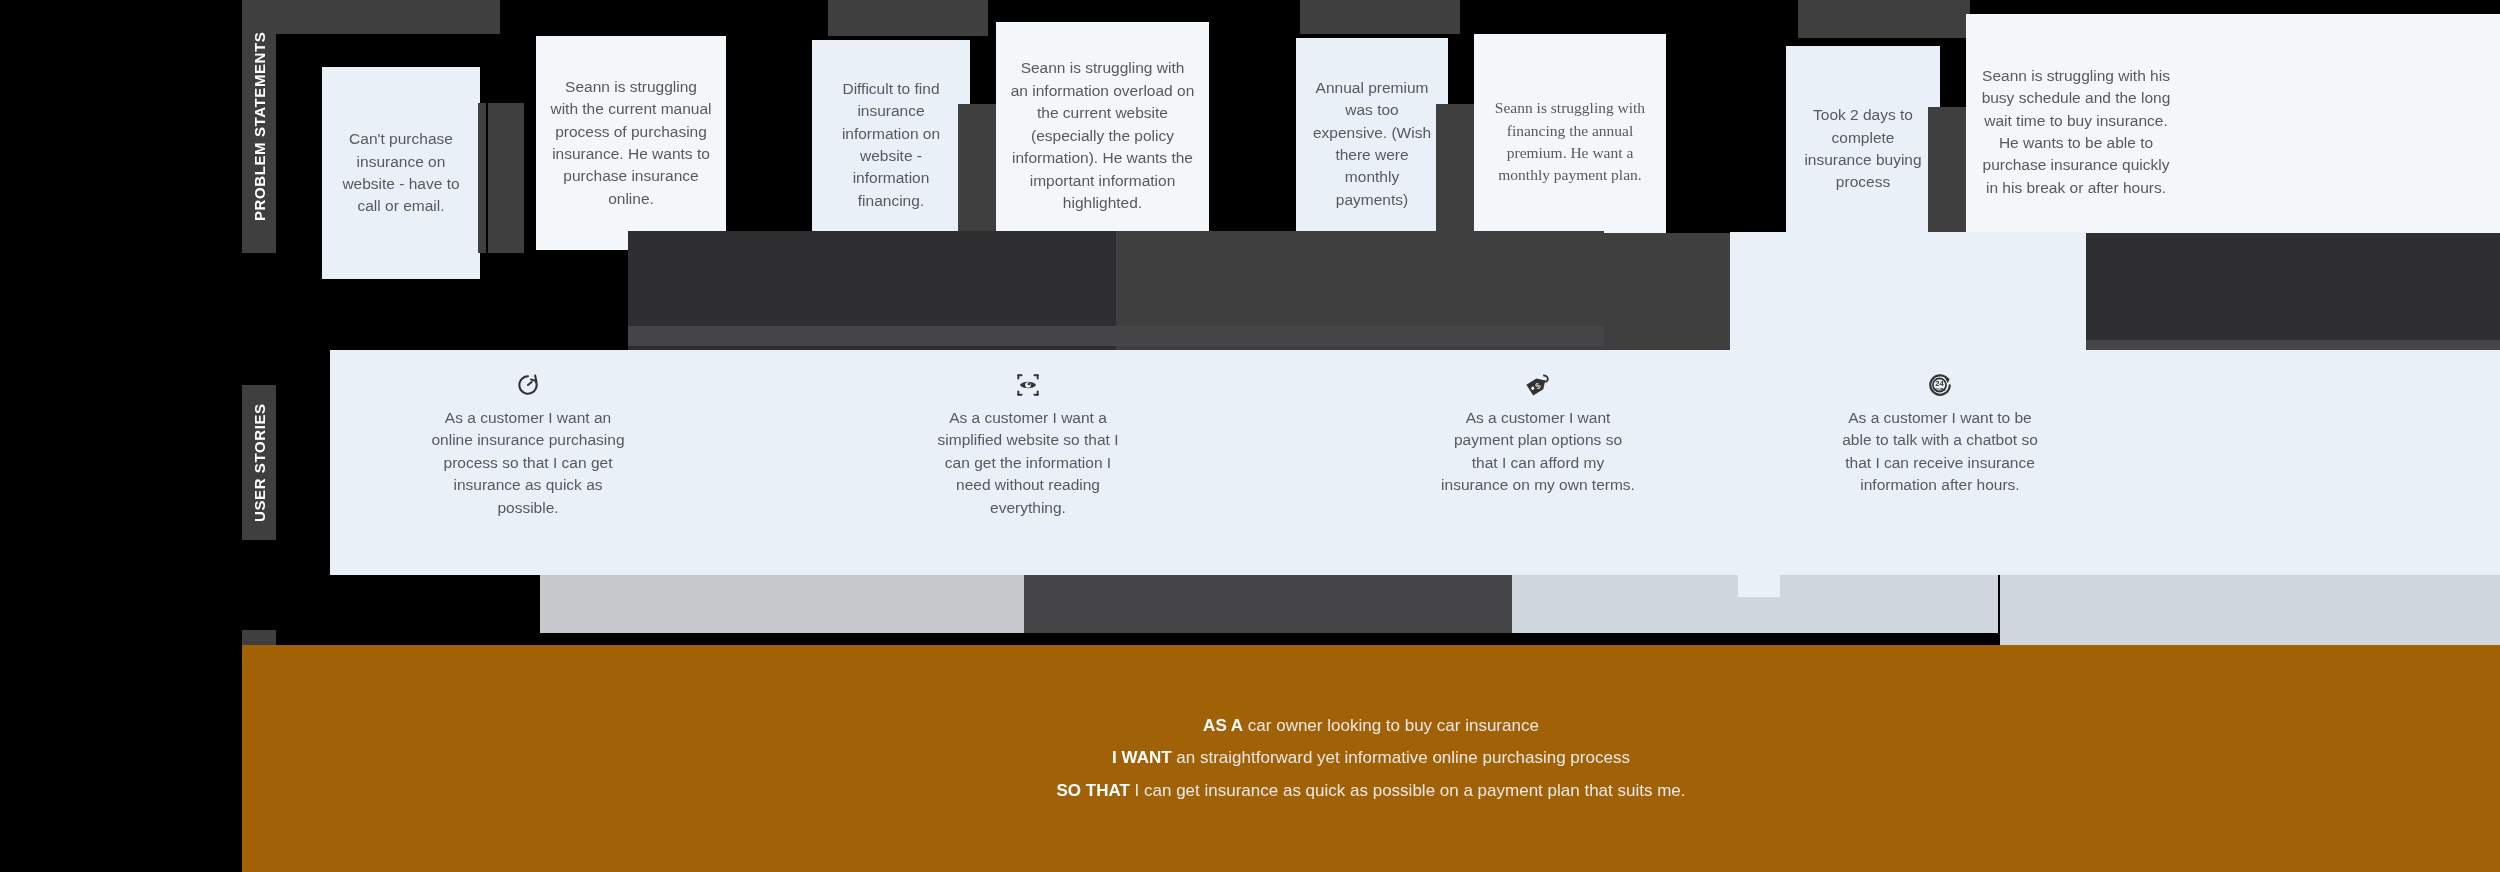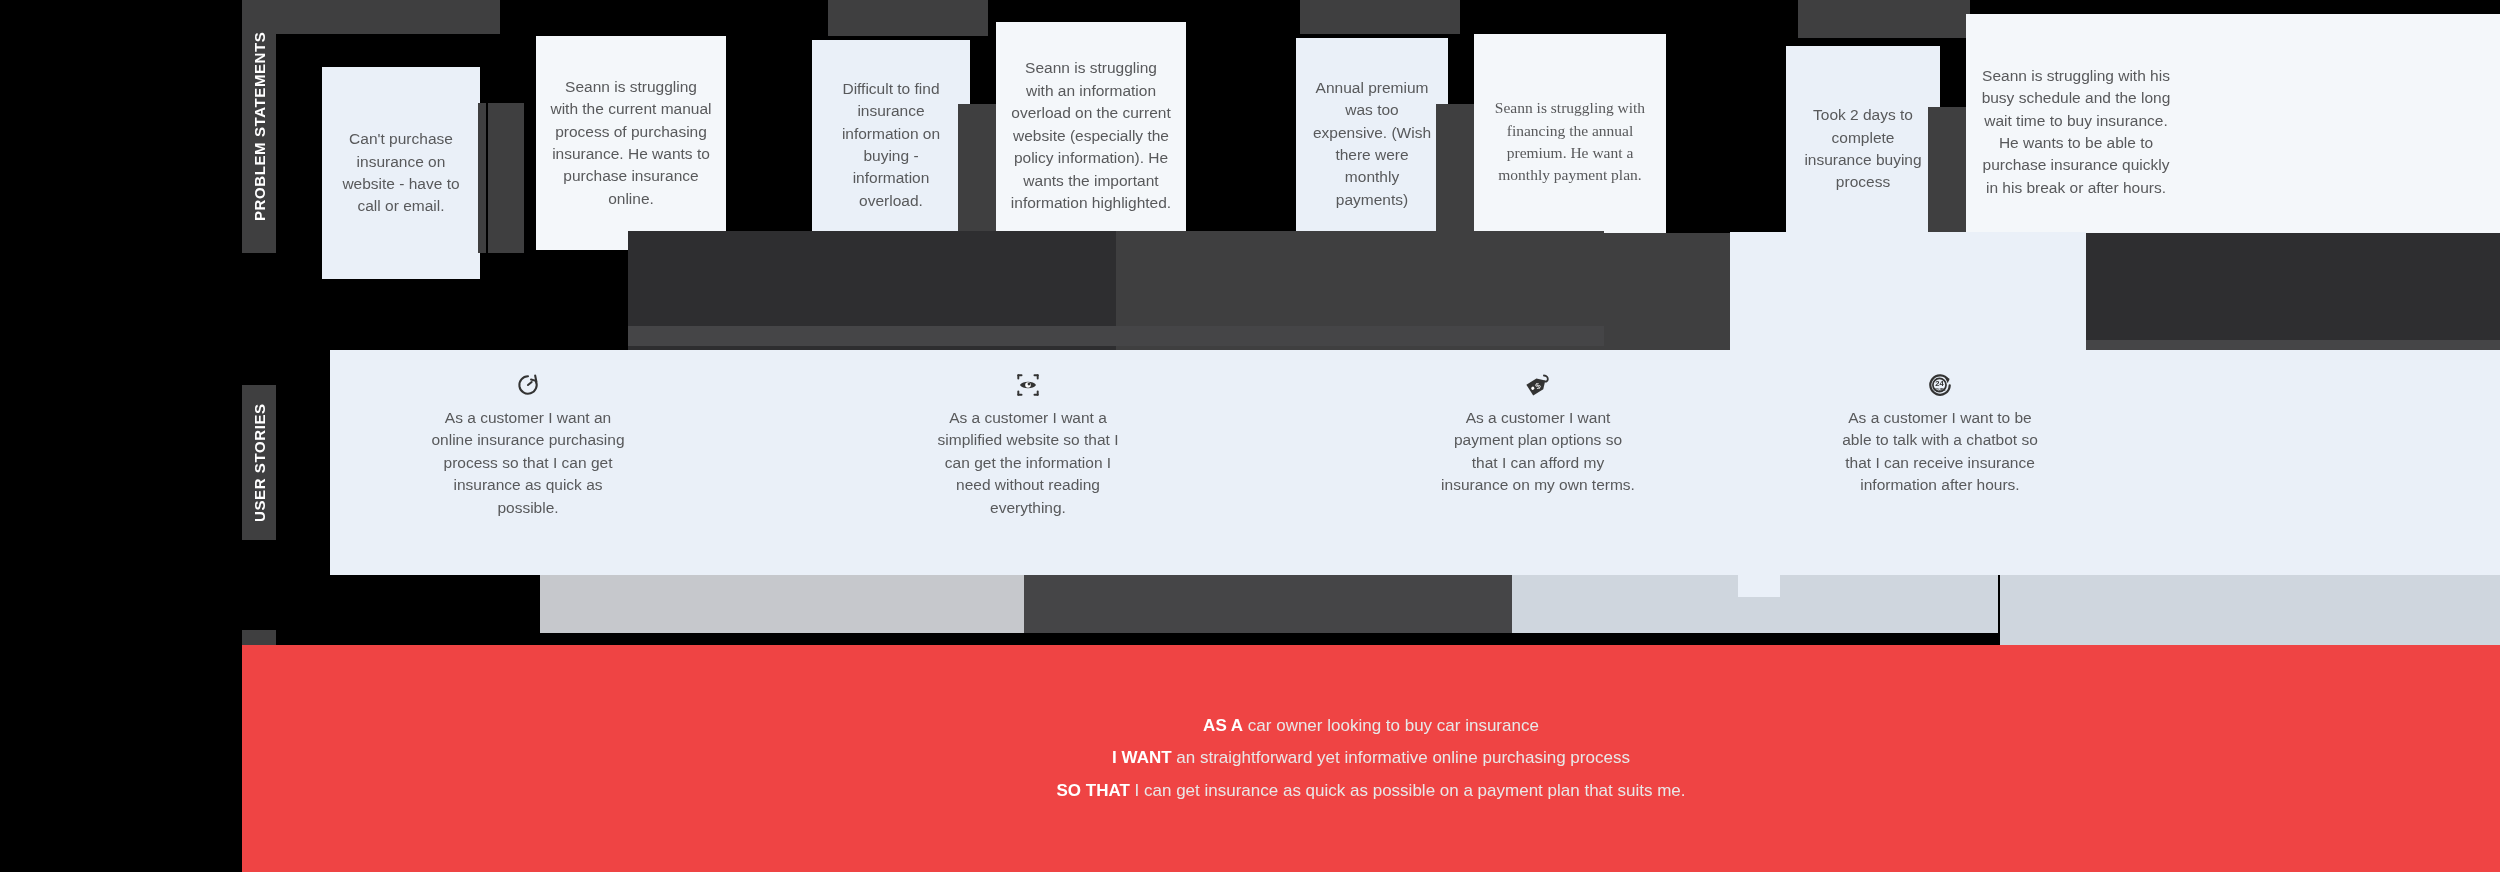--- a/index.html
+++ b/index.html
@@ -68,21 +68,21 @@
   .us-icon { margin-bottom:9px; height:26px; display:flex; align-items:center; justify-content:center; }
   .us-icon svg { display:block; }
 
   
   .band-gray  { position:absolute; background:#c6c8cc; }
   .band-blue  { position:absolute; background:#cfd6de; }
 
   
   .combined {
     position:absolute;
-    background:#ef4444;
+    background:#a16207;
     display:flex;
     flex-direction:column;
     align-items:center;
     justify-content:center;
   }
   .combined p {
     color:#e8e8e8;
     font-size:17px;
     line-height:1.9;
     font-family:"Liberation Sans", sans-serif;
@@ -100,26 +100,26 @@
   <div class="abs dark" style="left:1300px;top:0;width:160px;height:34px;"></div>
   <div class="abs dark" style="left:1798px;top:0;width:172px;height:38px;"></div>
 
   <div class="note note-blue" style="left:322px;top:38px;width:158px;height:212px;margin-top:29px;">Can't purchase insurance on website - have to call or email.</div>
 
   <div class="abs dark" style="left:478px;top:103px;width:8px;height:150px;"></div>
   <div class="abs dark" style="left:488px;top:103px;width:36px;height:150px;"></div>
 
   <div class="note note-pale" style="left:536px;top:36px;width:190px;height:214px;">Seann is struggling with the current manual process of purchasing insurance. He wants to purchase insurance online.</div>
 
-  <div class="note note-blue" style="left:812px;top:40px;width:158px;height:210px;">Difficult to find insurance information on buying - information overload.</div>
+  <div class="note note-blue" style="left:812px;top:40px;width:158px;height:210px;">Difficult to find insurance information on website - information financing.</div>
 
   <div class="abs dark" style="left:958px;top:104px;width:8px;height:148px;"></div>
   <div class="abs dark" style="left:966px;top:104px;width:38px;height:148px;"></div>
 
-  <div class="note note-pale" style="left:996px;top:22px;width:190px;height:228px;">Seann is struggling with an information overload on the current website (especially the policy information). He wants the important information highlighted.</div>
+  <div class="note note-pale" style="left:996px;top:22px;width:213px;height:228px;">Seann is struggling with an information overload on the current website (especially the policy information). He wants the important information highlighted.</div>
 
   <div class="note note-blue" style="left:1296px;top:38px;width:152px;height:212px;">Annual premium was too expensive. (Wish there were monthly payments)</div>
 
   <div class="abs dark" style="left:1436px;top:104px;width:8px;height:148px;"></div>
   <div class="abs dark" style="left:1444px;top:104px;width:38px;height:148px;"></div>
 
   <div class="note note-pale" style="left:1474px;top:34px;width:192px;height:216px;font-family:Liberation Serif, serif;">Seann is struggling with financing the annual premium. He want a monthly payment plan.</div>
 
   <div class="note note-blue" style="left:1786px;top:46px;width:154px;height:206px;">Took 2 days to complete insurance buying process</div>
 

